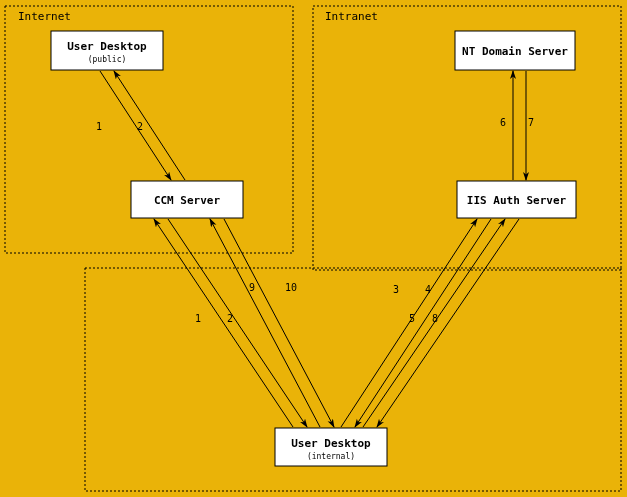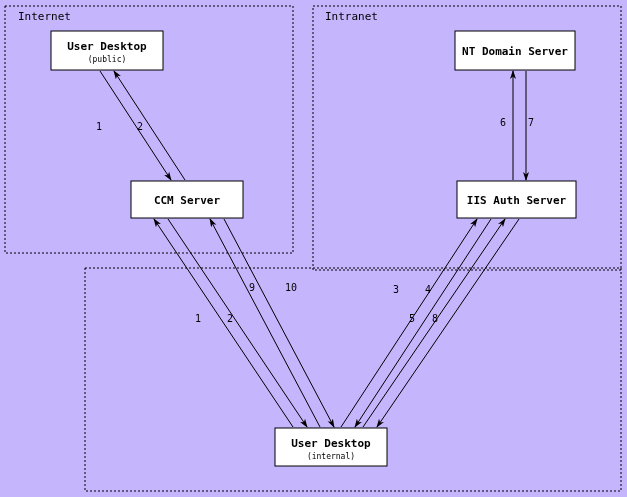--- a/index.html
+++ b/index.html
@@ -7,21 +7,21 @@
     padding: 0;
     background: #ffffff;
   }
   body {
     font-family: "DejaVu Sans Mono", "Liberation Mono", monospace;
   }
   #diagram-root {
     position: relative;
     width: 627px;
     height: 497px;
-    background: #c4b5fd;
+    background: #eab308;
     overflow: hidden;
   }
   #diagram-svg {
     position: absolute;
     top: 0;
     left: 0;
     width: 627px;
     height: 497px;
   }
   .zone-label {

